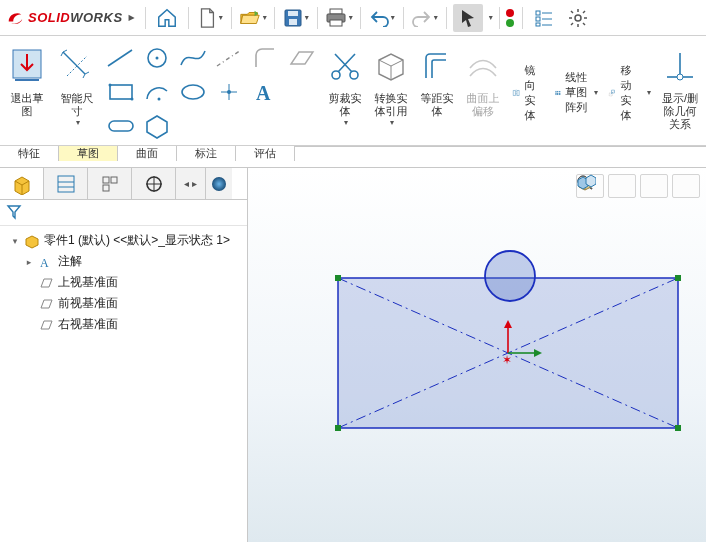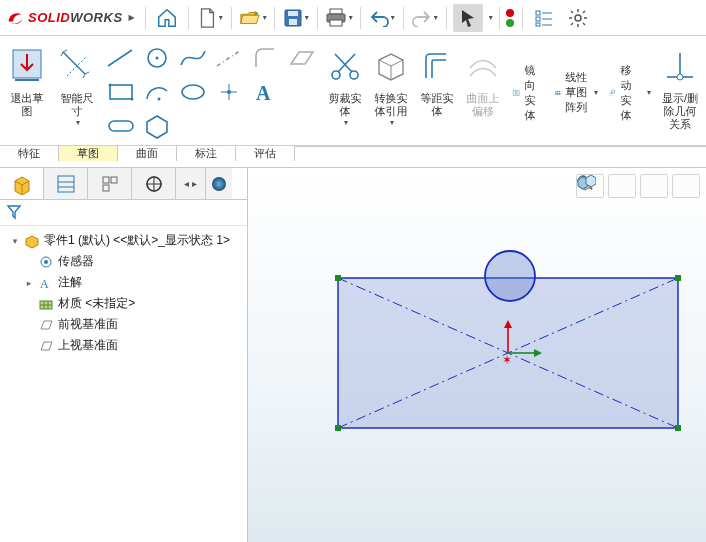--- a/index.html
+++ b/index.html
@@ -437,67 +437,54 @@
       <div class="node">
         <span class="exp">▾</span>
         <span class="nicon">
             <svg width="16" height="16">
               <path d="M2 12 L2 6 L8 3 L14 6 L14 12 L8 15 Z" fill="#f5c33b" stroke="#b8860b"></path>
             </svg>
           </span>
         <span>零件1 (默认) &lt;&lt;默认&gt;_显示状态 1&gt;</span>
       </div>
       <div class="node depth1">
-          <span class="exp"></span>
-          <span class="nicon">
-            <svg width="14" height="14">
-              <circle cx="7" cy="7" r="5" fill="none" stroke="#2a7ab0"></circle>
-              <circle cx="7" cy="7" r="2" fill="#2a7ab0"></circle>
-            </svg>
-          </span>
-          <span>传感器</span>
-        </div>
-      <div class="node depth1">
           <span class="exp">▸</span>
           <span class="nicon">
             <svg width="14" height="14">
               <text x="1" y="12" font-size="12" fill="#2a7ab0" font-family="serif">A</text>
             </svg>
           </span>
           <span>注解</span>
         </div>
       <div class="node depth1">
           <span class="exp"></span>
           <span class="nicon">
             <svg width="14" height="14">
-              <rect x="1" y="4" width="12" height="8" fill="#b7d68a" stroke="#5a8a2a"></rect>
-              <line x1="1" y1="8" x2="13" y2="8" stroke="#5a8a2a"></line>
-              <line x1="5" y1="4" x2="5" y2="12" stroke="#5a8a2a"></line>
-              <line x1="9" y1="4" x2="9" y2="12" stroke="#5a8a2a"></line>
+              <path d="M2 11 L5 3 L13 3 L10 11 Z" fill="none" stroke="#888"></path>
             </svg>
           </span>
-          <span>材质 &lt;未指定&gt;</span>
+          <span>上视基准面</span>
         </div>
       <div class="node depth1">
           <span class="exp"></span>
           <span class="nicon">
             <svg width="14" height="14">
               <path d="M2 11 L5 3 L13 3 L10 11 Z" fill="none" stroke="#888"></path>
             </svg>
           </span>
           <span>前视基准面</span>
         </div>
       <div class="node depth1">
           <span class="exp"></span>
           <span class="nicon">
             <svg width="14" height="14">
               <path d="M2 11 L5 3 L13 3 L10 11 Z" fill="none" stroke="#888"></path>
             </svg>
           </span>
-          <span>上视基准面</span>
+          <span>右视基准面</span>
         </div>
     </div>
   </div>
 
   <div class="canvas">
     <div class="heads">
       <div class="hbtn">
           <svg width="18" height="16">
             <circle cx="7" cy="7" r="5" fill="none" stroke="#555"></circle>
             <line x1="11" y1="11" x2="16" y2="15" stroke="#555" stroke-width="1.6"></line>

